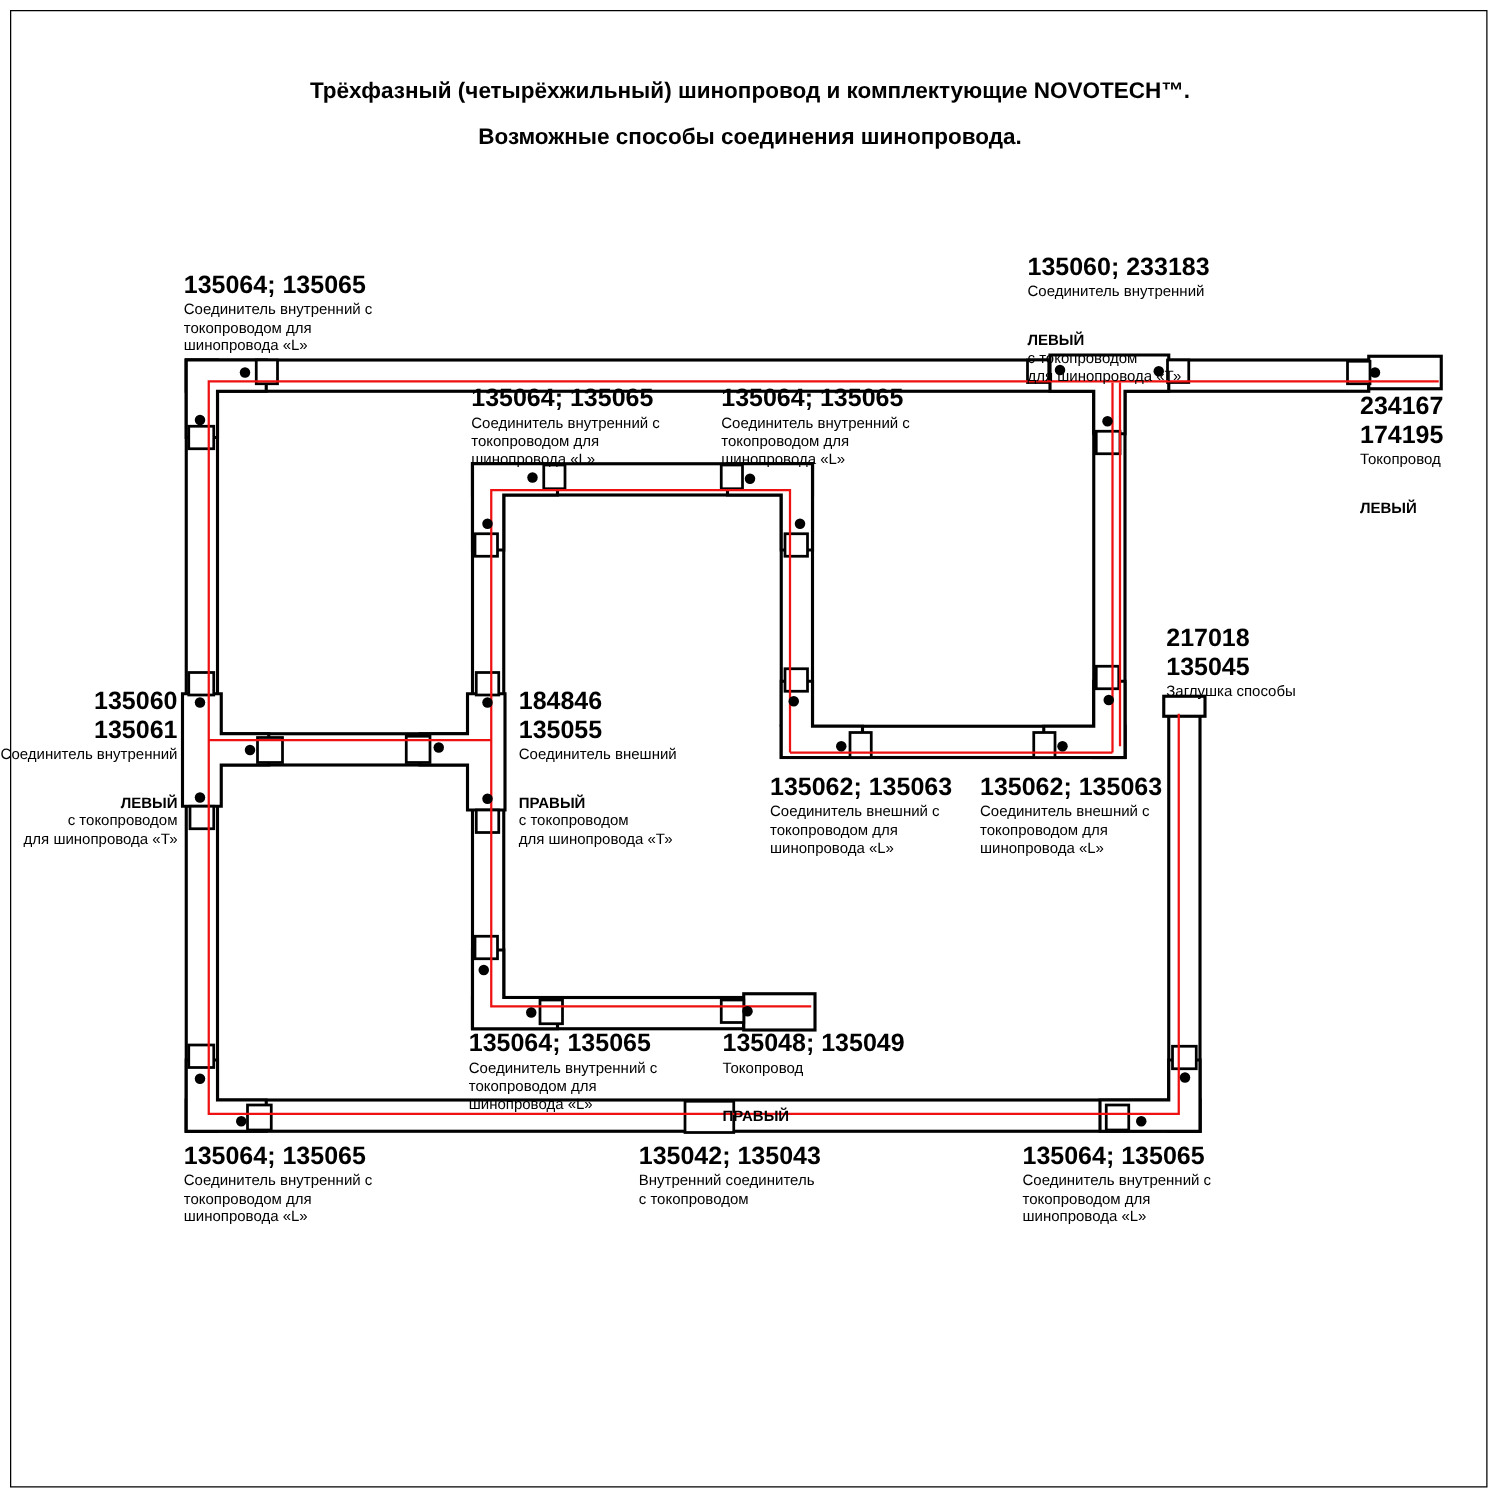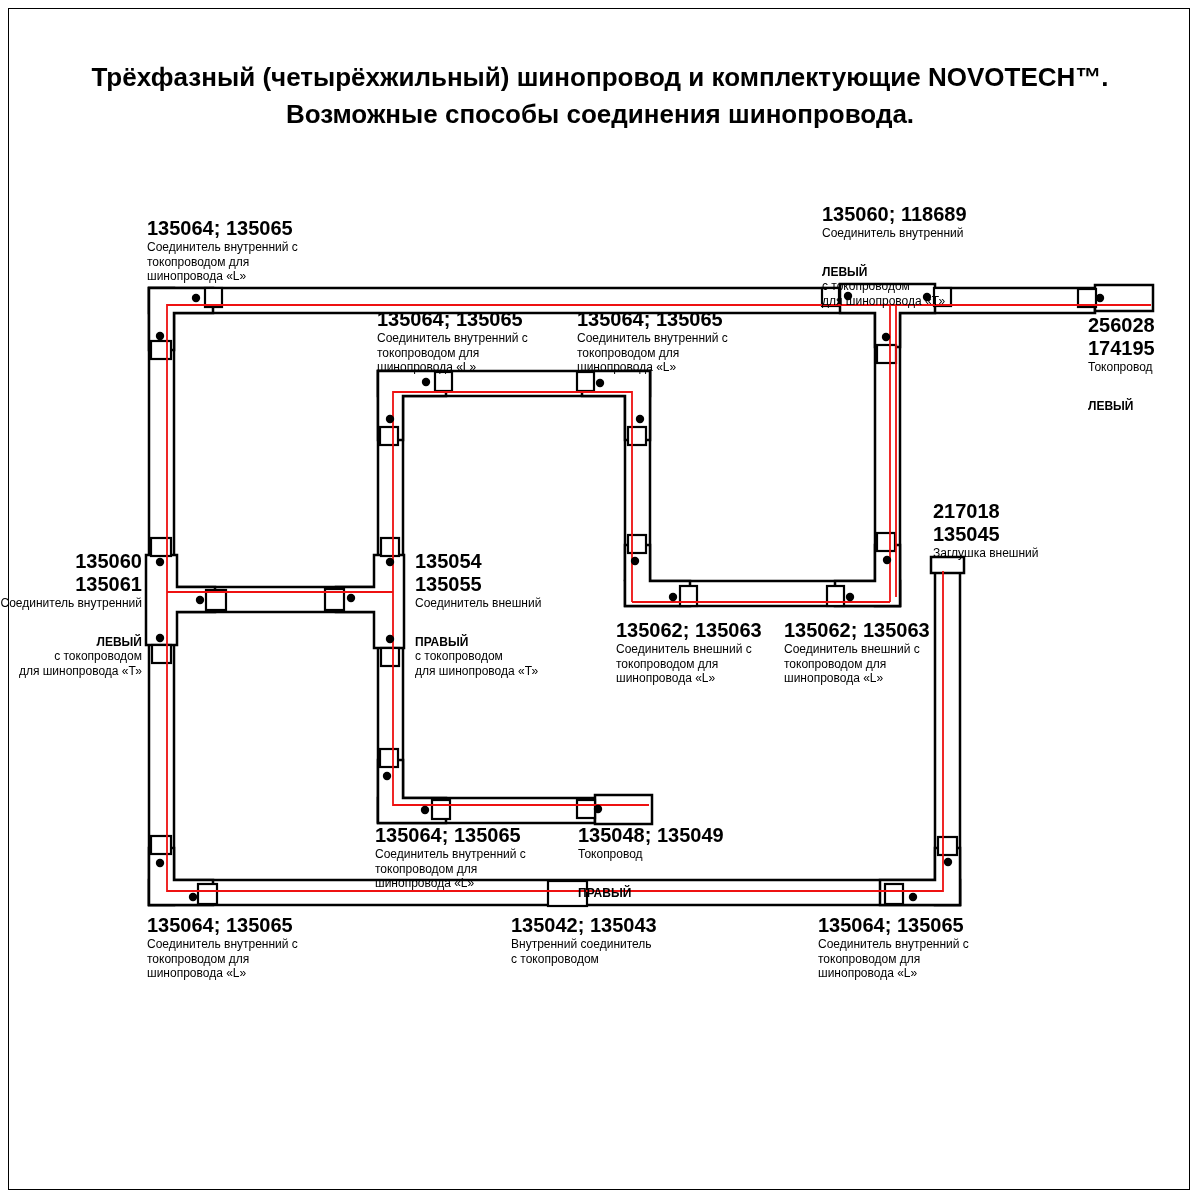--- a/index.html
+++ b/index.html
@@ -1,21 +1,21 @@
 <!DOCTYPE html>
 <html><head>
 <meta charset="utf-8">
 <style>
   html,body{margin:0;padding:0;background:#fff;}
   body{width:1200px;height:1200px;position:relative;overflow:hidden;
        font-family:"Liberation Sans",sans-serif;color:#000;}
   .frame{position:absolute;left:8px;top:8px;width:1182px;height:1182px;
          border:1.5px solid #000;box-sizing:border-box;}
   .title{position:absolute;left:0;width:100%;text-align:center;
-         font-size:26px;font-weight:bold;letter-spacing:0;}
+         font-size:18px;font-weight:bold;letter-spacing:0;}
   #title1{top:62px;} #title2{top:99px;}
   svg{position:absolute;left:0;top:0;}
   #labels{position:absolute;left:0;top:0;width:1200px;height:840px;}
   .part-label{position:absolute;white-space:nowrap;}
   .part-label.right{text-align:right;}
   .part-label .code{font-size:20px;font-weight:bold;line-height:23px;}
   .part-label .desc{font-size:12px;line-height:14.5px;}
   .part-label .desc.b{font-weight:bold;margin-top:24px;}
 </style>
 </head>
@@ -143,52 +143,52 @@
       <div class="desc">токопроводом для</div>
       <div class="desc">шинопровода «L»</div>
     </div>
     <div class="part-label" style="left: 577px; top: 308px;">
       <div class="code">135064; 135065</div>
       <div class="desc">Соединитель внутренний с</div>
       <div class="desc">токопроводом для</div>
       <div class="desc">шинопровода «L»</div>
     </div>
     <div class="part-label" style="left: 822px; top: 203px;">
-      <div class="code">135060; 118689</div>
+      <div class="code">135060; 233183</div>
       <div class="desc">Соединитель внутренний</div>
       <div class="desc b">ЛЕВЫЙ</div>
       <div class="desc">с токопроводом</div>
       <div class="desc">для шинопровода «Т»</div>
     </div>
     <div class="part-label" style="left: 1088px; top: 314px;">
-      <div class="code">256028</div>
+      <div class="code">234167</div>
       <div class="code">174195</div>
       <div class="desc">Токопровод</div>
       <div class="desc b">ЛЕВЫЙ</div>
     </div>
     <div class="part-label right" style="right: 1058px; top: 550px;">
       <div class="code">135060</div>
       <div class="code">135061</div>
       <div class="desc">Соединитель внутренний</div>
       <div class="desc b">ЛЕВЫЙ</div>
       <div class="desc">с токопроводом</div>
       <div class="desc">для шинопровода «Т»</div>
     </div>
     <div class="part-label" style="left: 415px; top: 550px;">
-      <div class="code">135054</div>
+      <div class="code">184846</div>
       <div class="code">135055</div>
       <div class="desc">Соединитель внешний</div>
       <div class="desc b">ПРАВЫЙ</div>
       <div class="desc">с токопроводом</div>
       <div class="desc">для шинопровода «Т»</div>
     </div>
     <div class="part-label" style="left: 933px; top: 500px;">
       <div class="code">217018</div>
       <div class="code">135045</div>
-      <div class="desc">Заглушка внешний</div>
+      <div class="desc">Заглушка способы</div>
     </div>
     <div class="part-label" style="left: 616px; top: 619px;">
       <div class="code">135062; 135063</div>
       <div class="desc">Соединитель внешний с</div>
       <div class="desc">токопроводом для</div>
       <div class="desc">шинопровода «L»</div>
     </div>
     <div class="part-label" style="left: 784px; top: 619px;">
       <div class="code">135062; 135063</div>
       <div class="desc">Соединитель внешний с</div>

